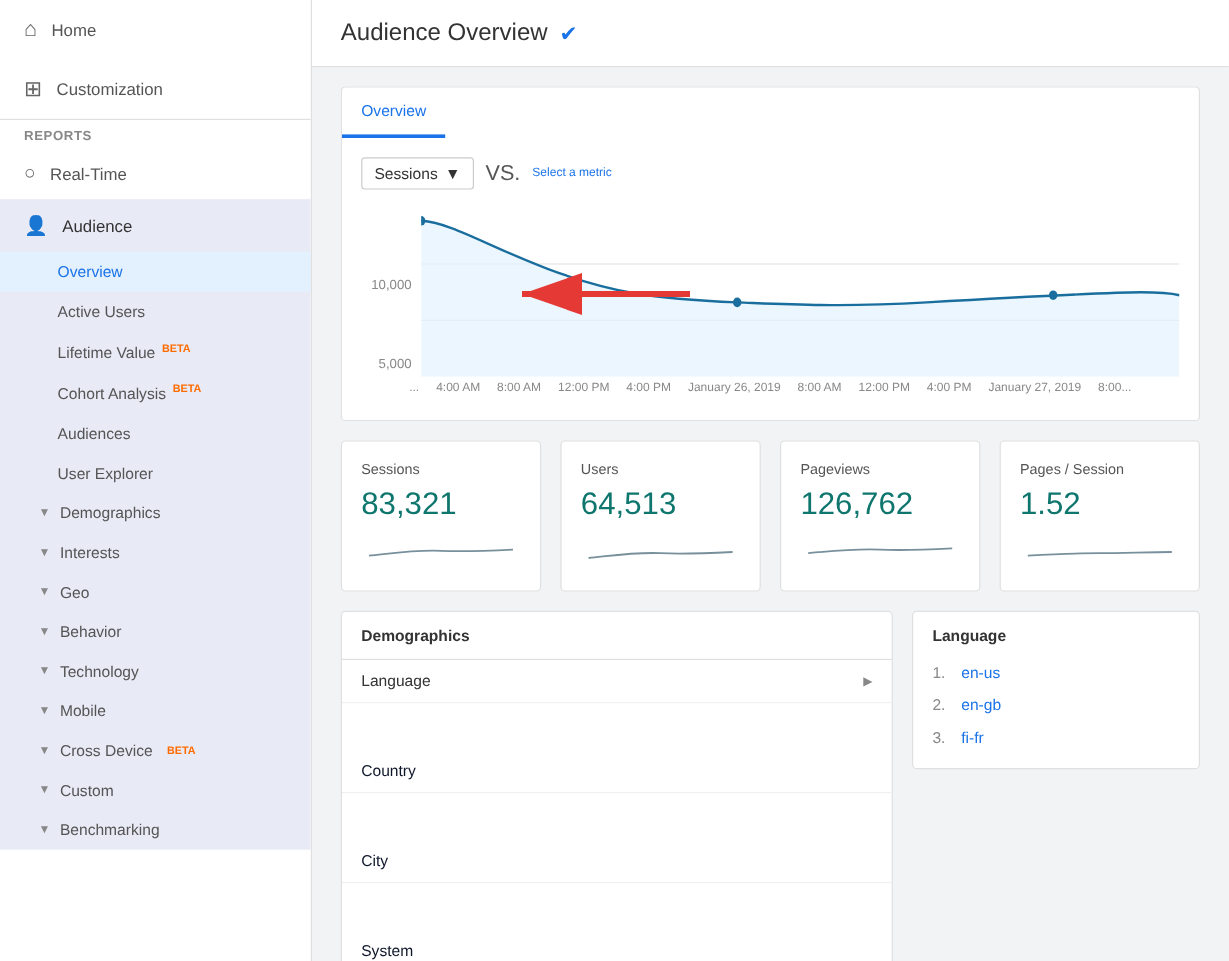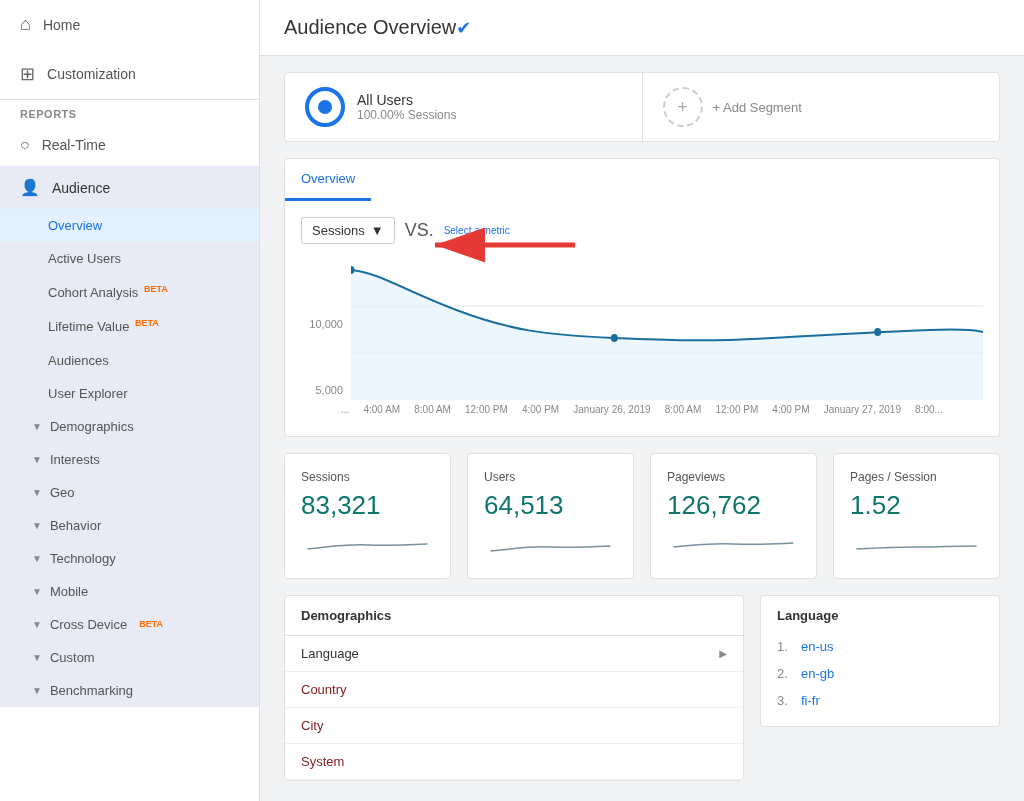--- a/index.html
+++ b/index.html
@@ -23,21 +23,21 @@
     .sub-item { padding: 9px 20px 9px 48px; cursor: pointer; color: #555; font-size: 13px; }
     .sub-item.active { color: #1a73e8; font-weight: 500; background: #e3f0fd; }
 
     .beta-badge { font-size: 9px; color: #ff6d00; font-weight: 700; vertical-align: super; margin-left: 2px; }
 
     .collapsible-item { display: flex; align-items: center; gap: 8px; padding: 9px 20px 9px 32px; cursor: pointer; color: #555; font-size: 13px; }
     .collapsible-item .chevron { font-size: 10px; color: #888; }
 
     
     .main { flex: 1; overflow-y: auto; background: #f1f3f4; }
-    .main-header { background: #fff; padding: 16px 24px; border-bottom: 1px solid #e0e0e0; display: flex; align-items: center; }
+    .main-header { background: #fff; padding: 16px 24px; border-bottom: 1px solid #e0e0e0; display: flex; align-items: center; gap: 10px; }
     .main-header h1 { font-size: 20px; font-weight: 400; color: #333; }
     .verified-icon { color: #1a73e8; font-size: 18px; }
 
     .content-area { padding: 16px 24px; }
 
     
     .segment-bar { background: #fff; border-radius: 4px; border: 1px solid #e0e0e0; display: flex; align-items: center; gap: 0; margin-bottom: 16px; }
     .segment-item { display: flex; align-items: center; gap: 12px; padding: 14px 20px; flex: 1; }
     .segment-circle { width: 40px; height: 40px; border-radius: 50%; border: 4px solid #1a73e8; background: transparent; display: flex; align-items: center; justify-content: center; flex-shrink: 0; }
     .segment-info { display: flex; flex-direction: column; }
@@ -66,21 +66,21 @@
     .stats-row { display: flex; gap: 16px; margin-bottom: 16px; }
     .stat-card { background: #fff; border: 1px solid #e0e0e0; border-radius: 4px; padding: 16px; flex: 1; }
     .stat-label { font-size: 12px; color: #555; margin-bottom: 6px; }
     .stat-value { font-size: 26px; font-weight: 300; color: #0f766e; margin-bottom: 8px; }
     .sparkline-svg { width: 100%; height: 30px; }
 
     
     .demo-section { background: #fff; border: 1px solid #e0e0e0; border-radius: 4px; }
     .demo-header { padding: 12px 16px; font-size: 13px; font-weight: 600; color: #333; border-bottom: 1px solid #e0e0e0; display: flex; justify-content: space-between; }
     .demo-row { display: flex; align-items: center; padding: 10px 16px; border-bottom: 1px solid #f0f0f0; font-size: 13px; }
-    .demo-row-link { color: #7f1d1d; cursor: pointer; }
+    .demo-row-link { color: #0f172a; cursor: pointer; margin-top: 39px; }
     .demo-row-arrow { color: #888; margin-left: auto; font-size: 10px; }
 
     
     .language-section { background: #fff; border: 1px solid #e0e0e0; border-radius: 4px; padding: 12px 16px; }
     .language-header { font-size: 13px; font-weight: 600; color: #333; margin-bottom: 10px; }
     .lang-item { display: flex; align-items: center; gap: 8px; padding: 6px 0; font-size: 13px; }
     .lang-num { color: #888; width: 16px; }
     .lang-link { color: #1a73e8; cursor: pointer; }
 
     
@@ -114,22 +114,22 @@
     <span>Real-Time</span>
   </div>
   <div class="audience-section">
     <div class="audience-label">
       <span class="icon">👤</span>
       <span>Audience</span>
     </div>
     <div class="sub-items">
       <div class="sub-item active">Overview</div>
       <div class="sub-item">Active Users</div>
+      <div class="sub-item">Lifetime Value <span class="beta-badge">BETA</span></div>
       <div class="sub-item">Cohort Analysis <span class="beta-badge">BETA</span></div>
-      <div class="sub-item">Lifetime Value <span class="beta-badge">BETA</span></div>
       <div class="sub-item">Audiences</div>
       <div class="sub-item">User Explorer</div>
     </div>
     <div class="collapsible-item">
       <span class="chevron">▼</span>
       <span>Demographics</span>
     </div>
     <div class="collapsible-item">
       <span class="chevron">▼</span>
       <span>Interests</span>
@@ -179,35 +179,20 @@
     </svg>
   </div>
 
   <div class="main-header">
     <h1>Audience Overview</h1>
     <span class="verified-icon">✔</span>
   </div>
 
   <div class="content-area">
 
-    <div class="segment-bar">
-      <div class="segment-item">
-        <div class="segment-circle">
-          <div style="width:14px;height:14px;border-radius:50%;background:#1a73e8;"></div>
-        </div>
-        <div class="segment-info">
-          <span class="segment-name">All Users</span>
-          <span class="segment-pct">100.00% Sessions</span>
-        </div>
-      </div>
-      <div class="add-segment">
-        <div class="add-segment-circle">+</div>
-        <span>+ Add Segment</span>
-      </div>
-    </div>
 
     <div class="tab-bar" style="background:#fff;border-radius:4px 4px 0 0;border:1px solid #e0e0e0;border-bottom:none;margin-bottom:0;">
       <div class="tab active">Overview</div>
     </div>
 
     <div class="chart-container" style="border-radius:0 0 4px 4px;border-top:none;">
       <div class="metric-selector">
         <div class="sessions-dropdown">
           <span>Sessions</span>
           <span>▼</span>

